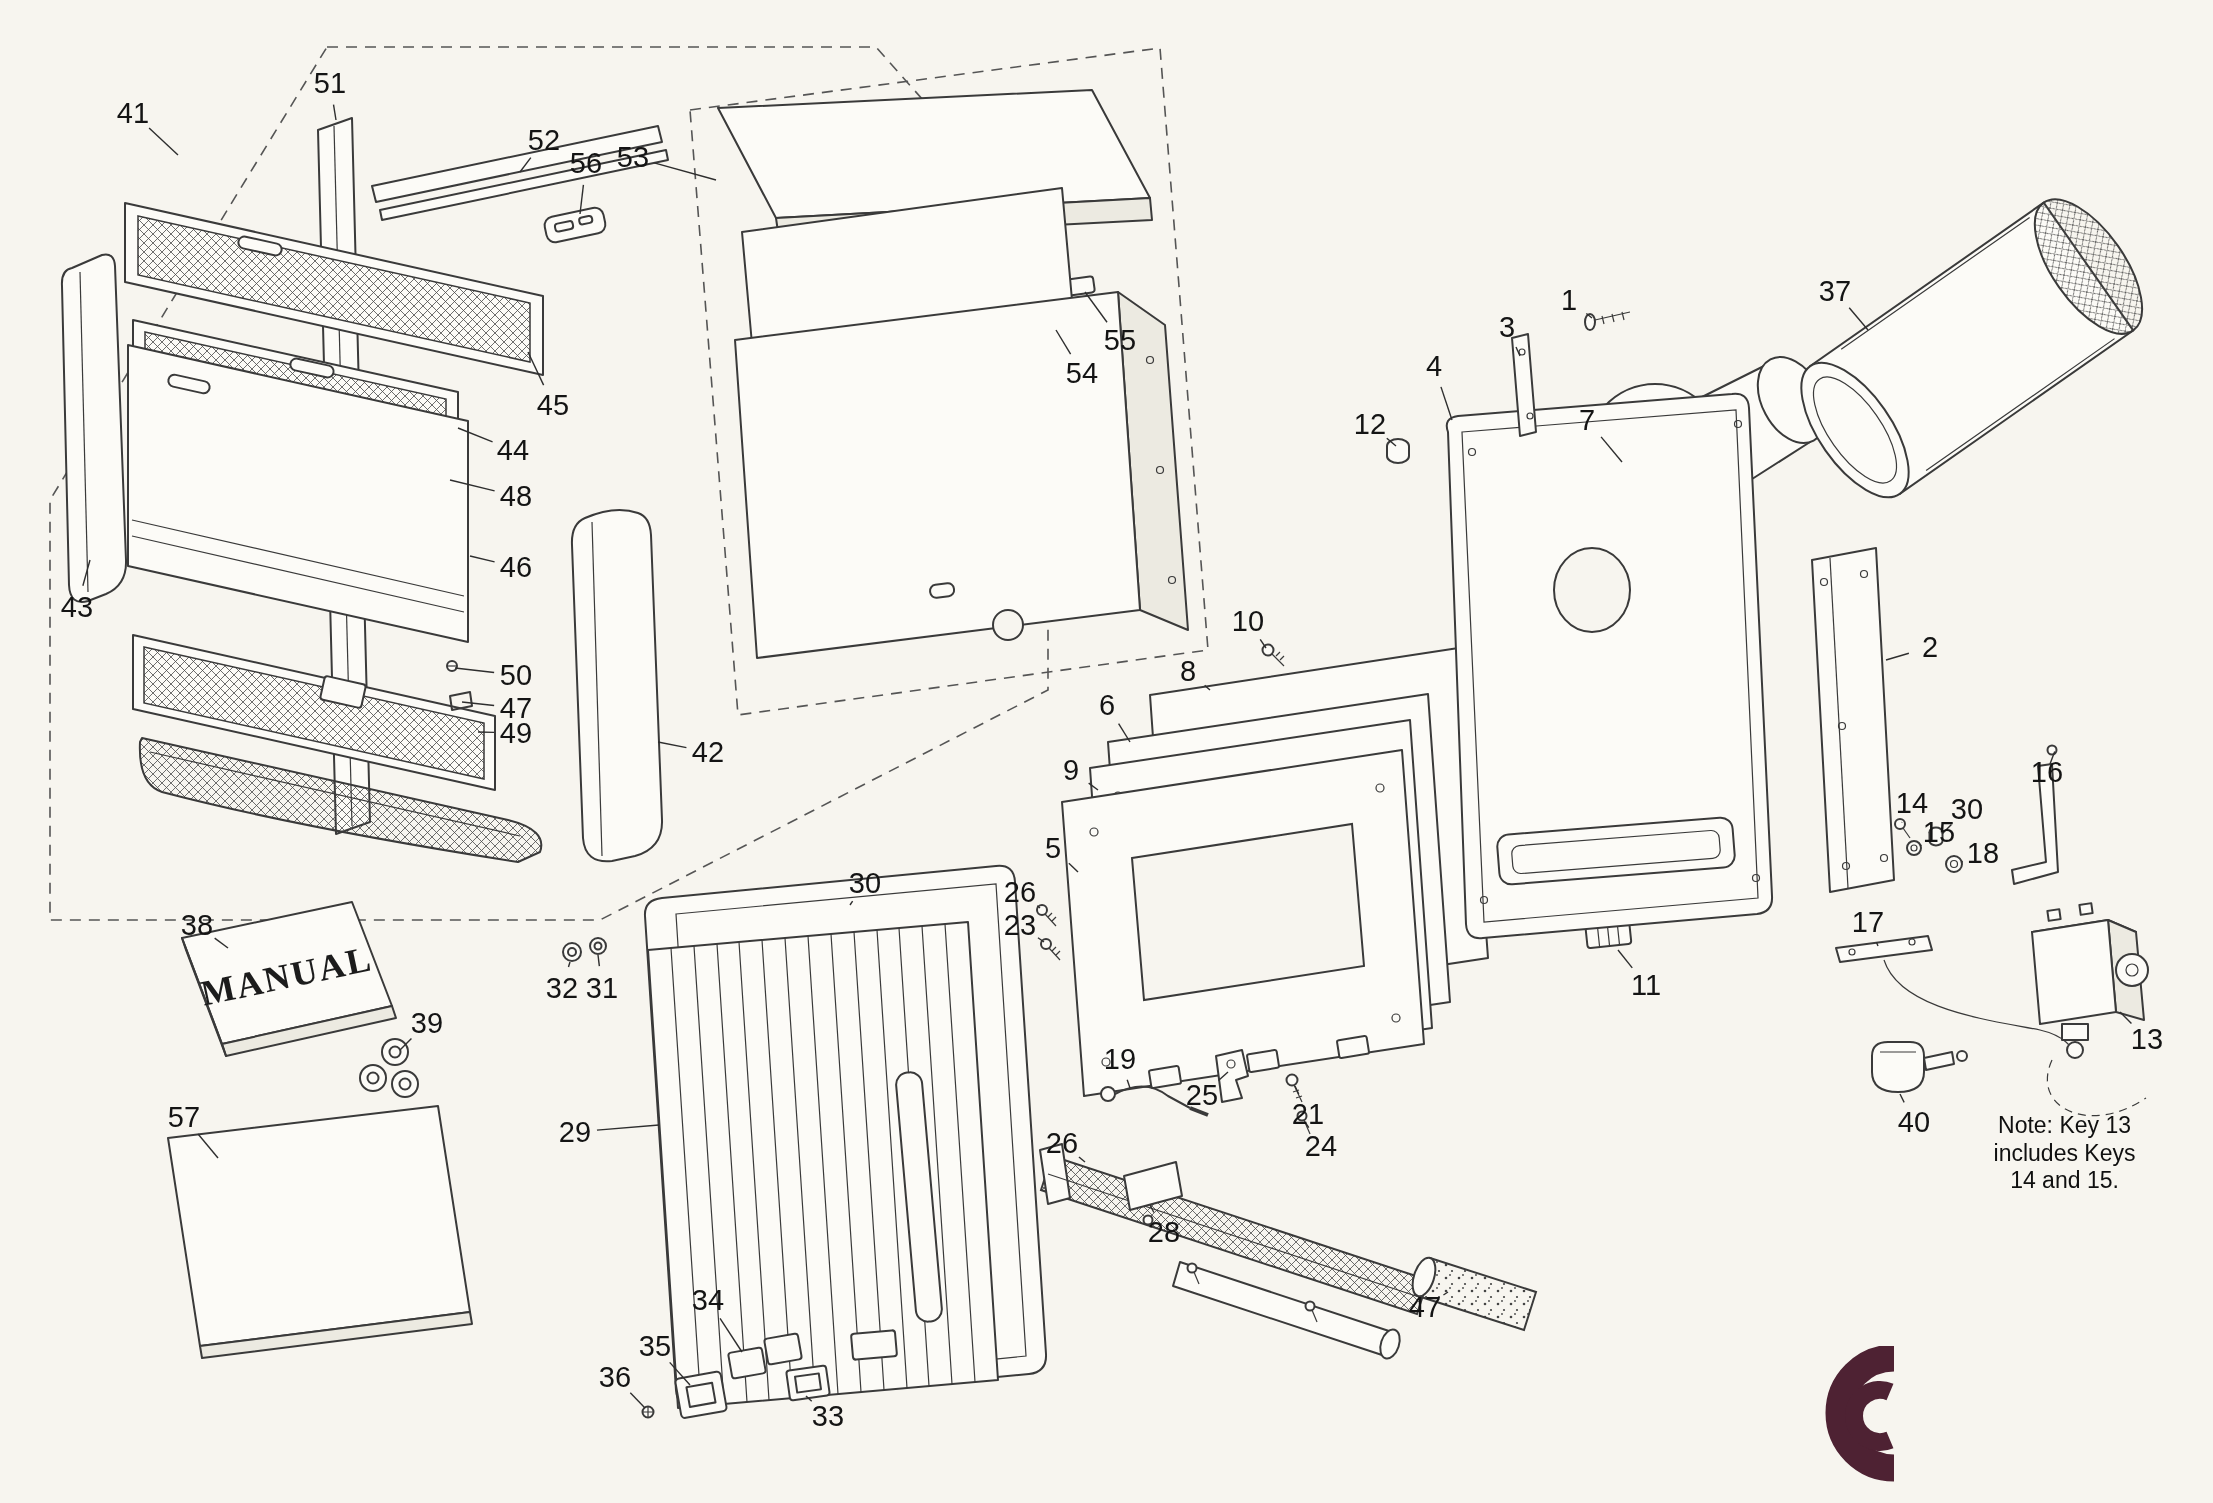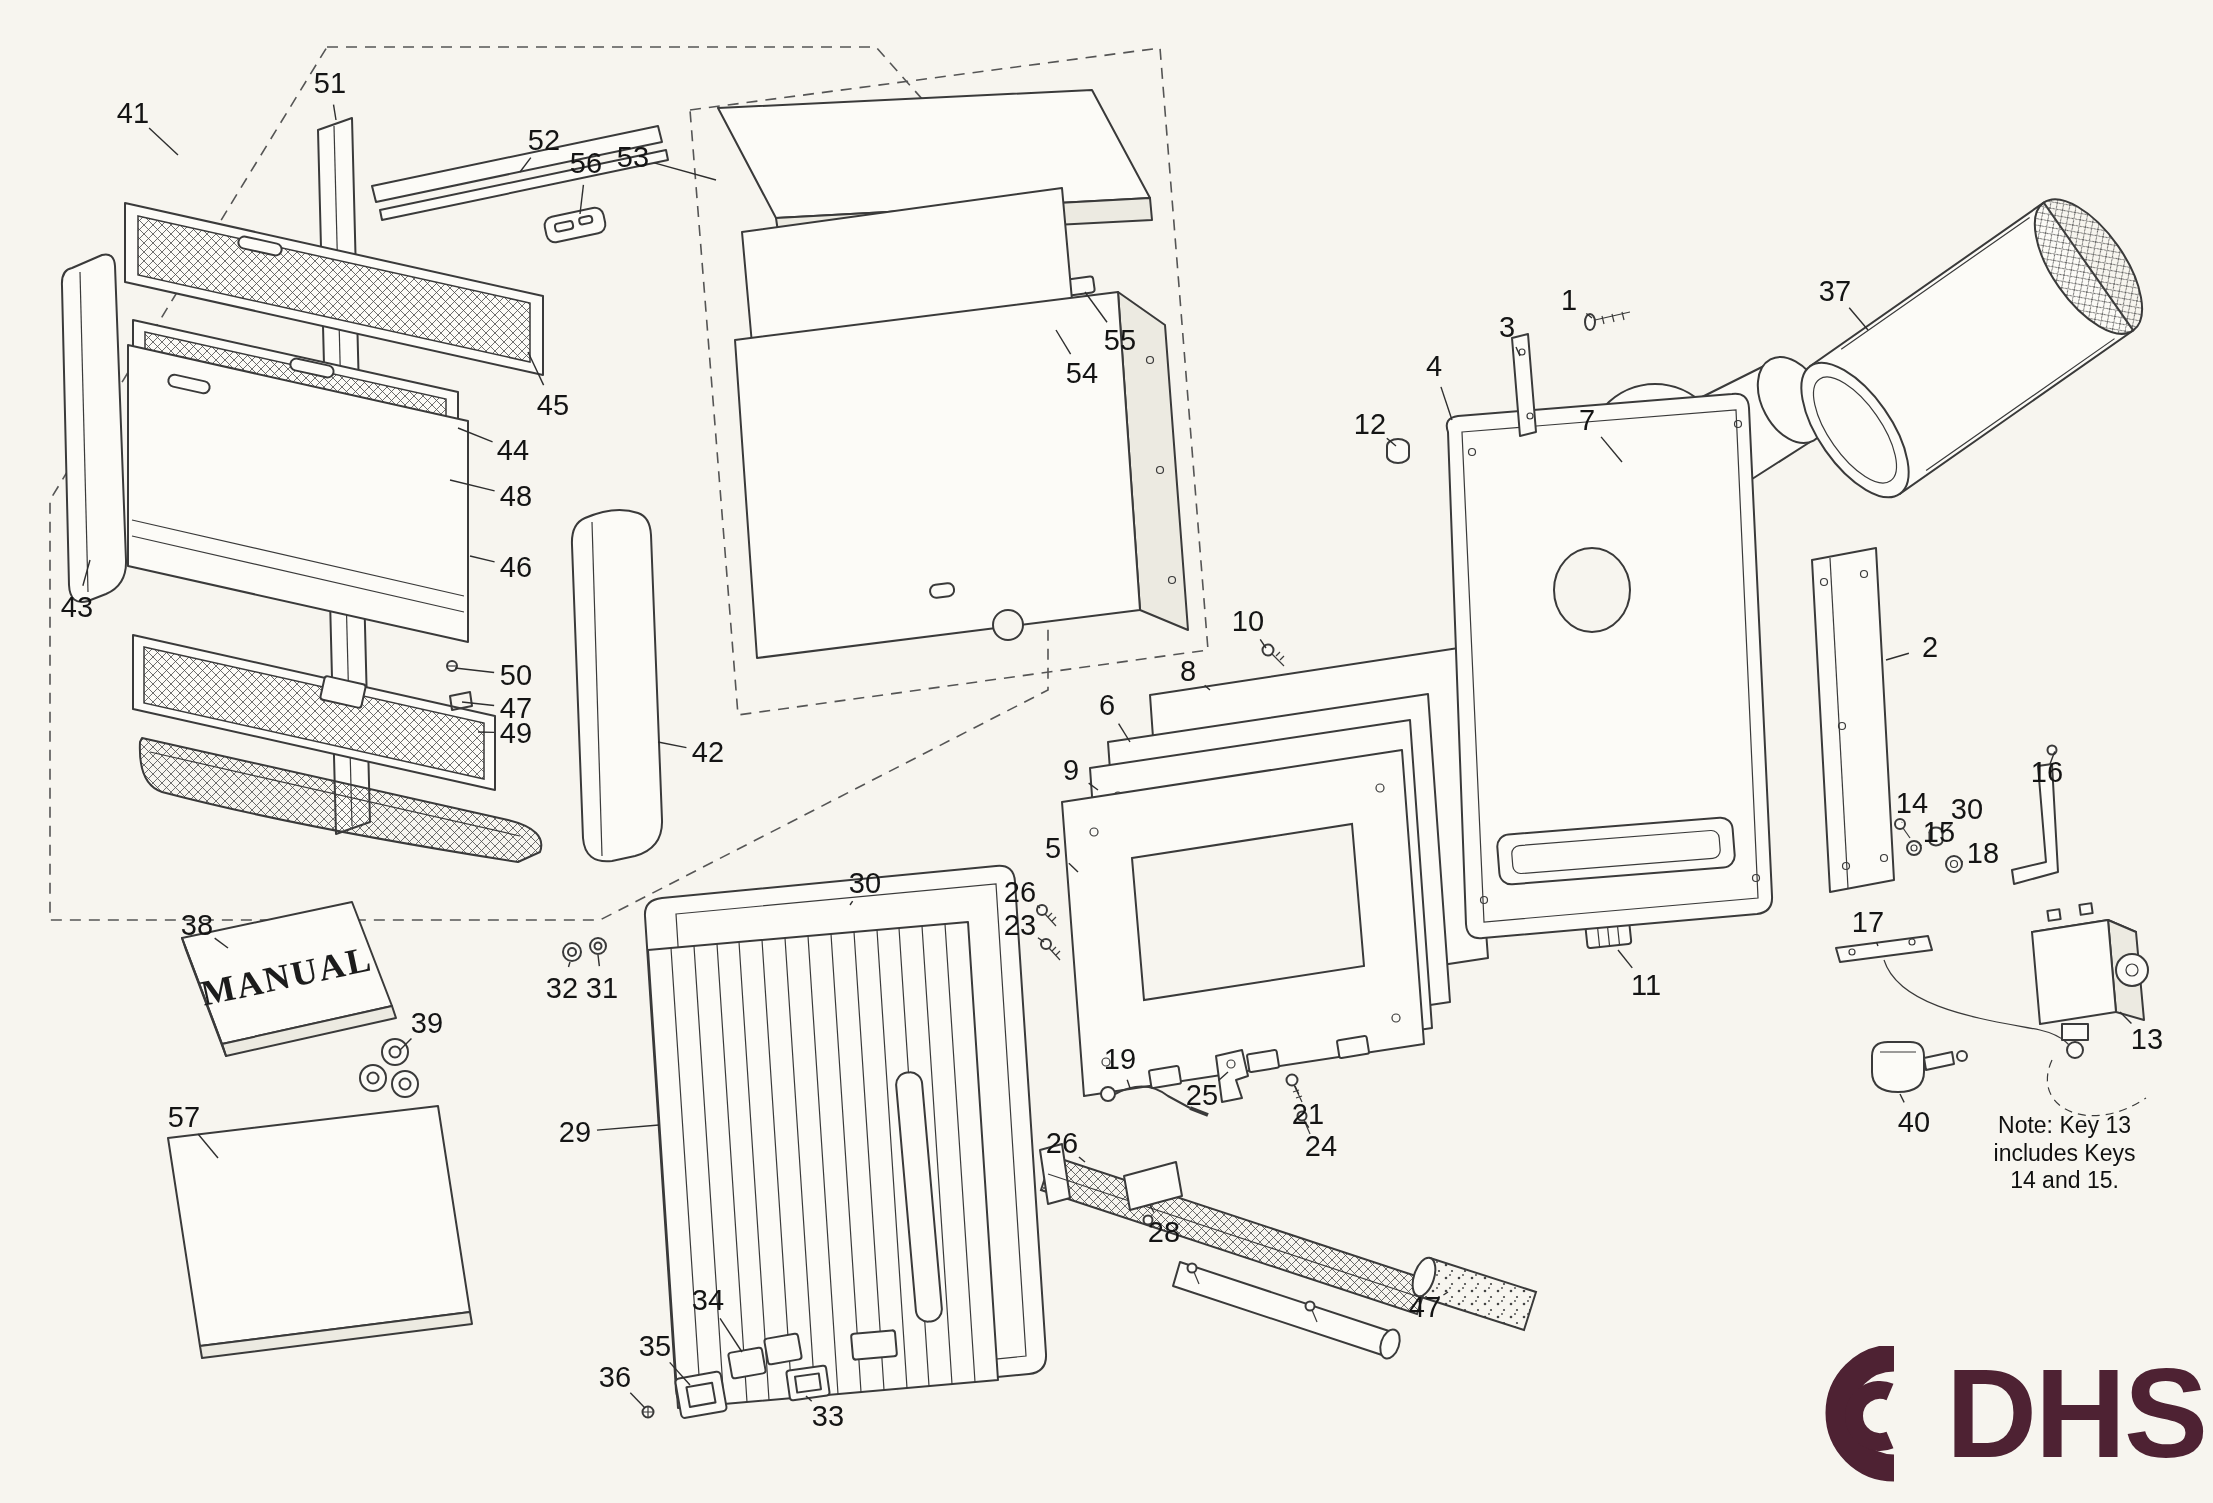--- a/index.html
+++ b/index.html
@@ -530,16 +530,15 @@
   <div>Note: Key 13</div>
   <div>includes Keys</div>
   <div>14 and 15.</div>
 </div>
 
 <div id="logo">
   <svg width="150" height="136" viewBox="0 0 150 136">
     <path d="M 102,12 A 54,54 0 1 0 102,122" fill="none" stroke="#4e2233" stroke-width="27"></path>
     <path d="M 98,46 A 26,26 0 1 0 98,94" fill="none" stroke="#4e2233" stroke-width="18"></path>
   </svg>
-  <span class="dhs-text">DHS</span>
 </div>
 
 </div>
 
 </body></html>

